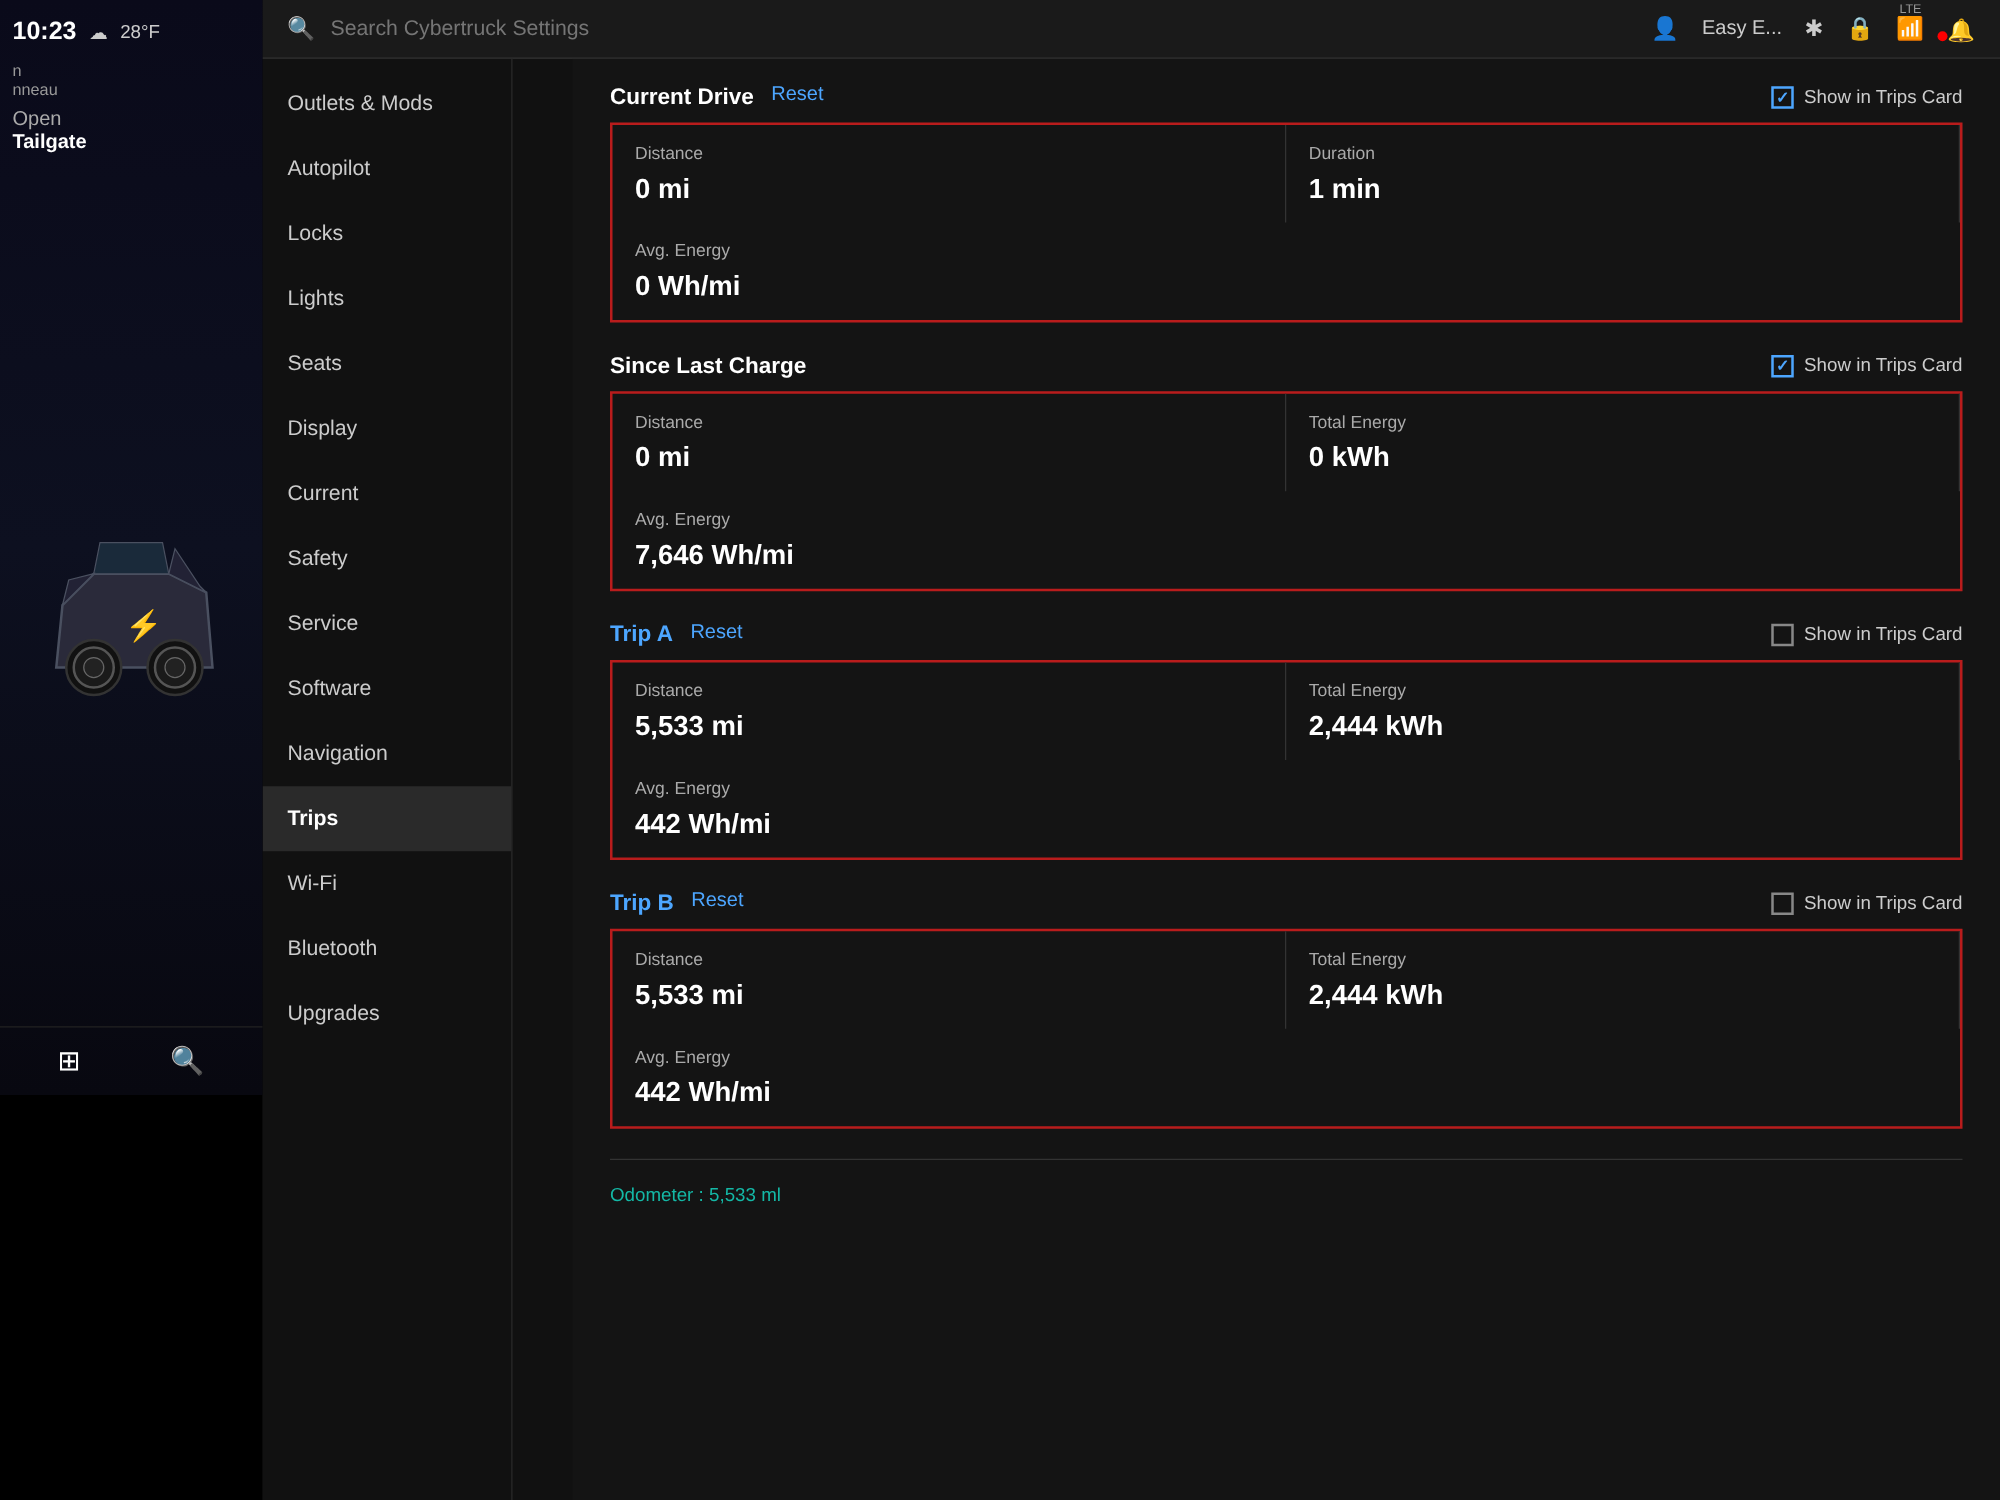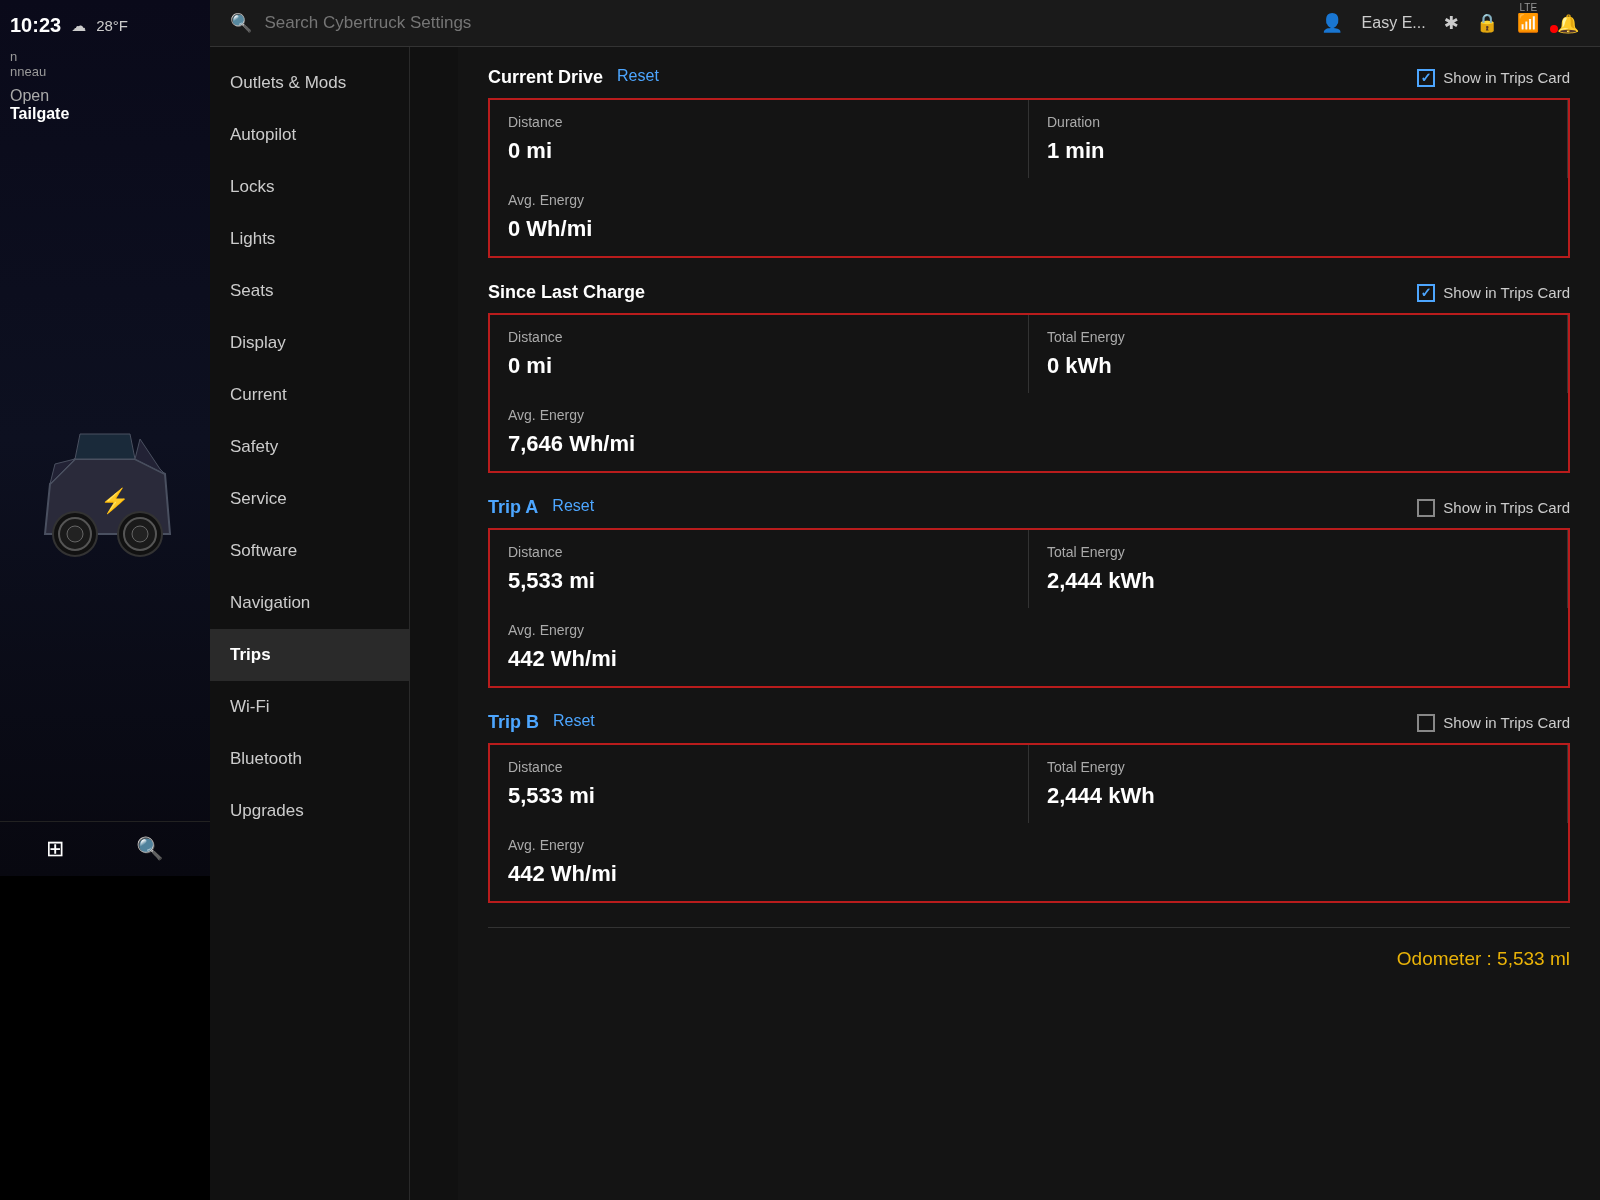--- a/index.html
+++ b/index.html
@@ -248,24 +248,23 @@
       font-weight: 700;
     }
 
     .divider {
       border: none;
       border-top: 1px solid #333;
       margin: 10px 0 20px 0;
     }
 
     .odometer-line {
-      color: #eab308;
-      font-size: 19px;
+      color: #14b8a6;
+      font-size: 15px;
       margin-top: 14px;
-      text-align: right;
     }
 
     .section-block {
       margin-bottom: 20px;
     }
   </style>
 </head>
 <body>
 
 <div class="left-panel">

